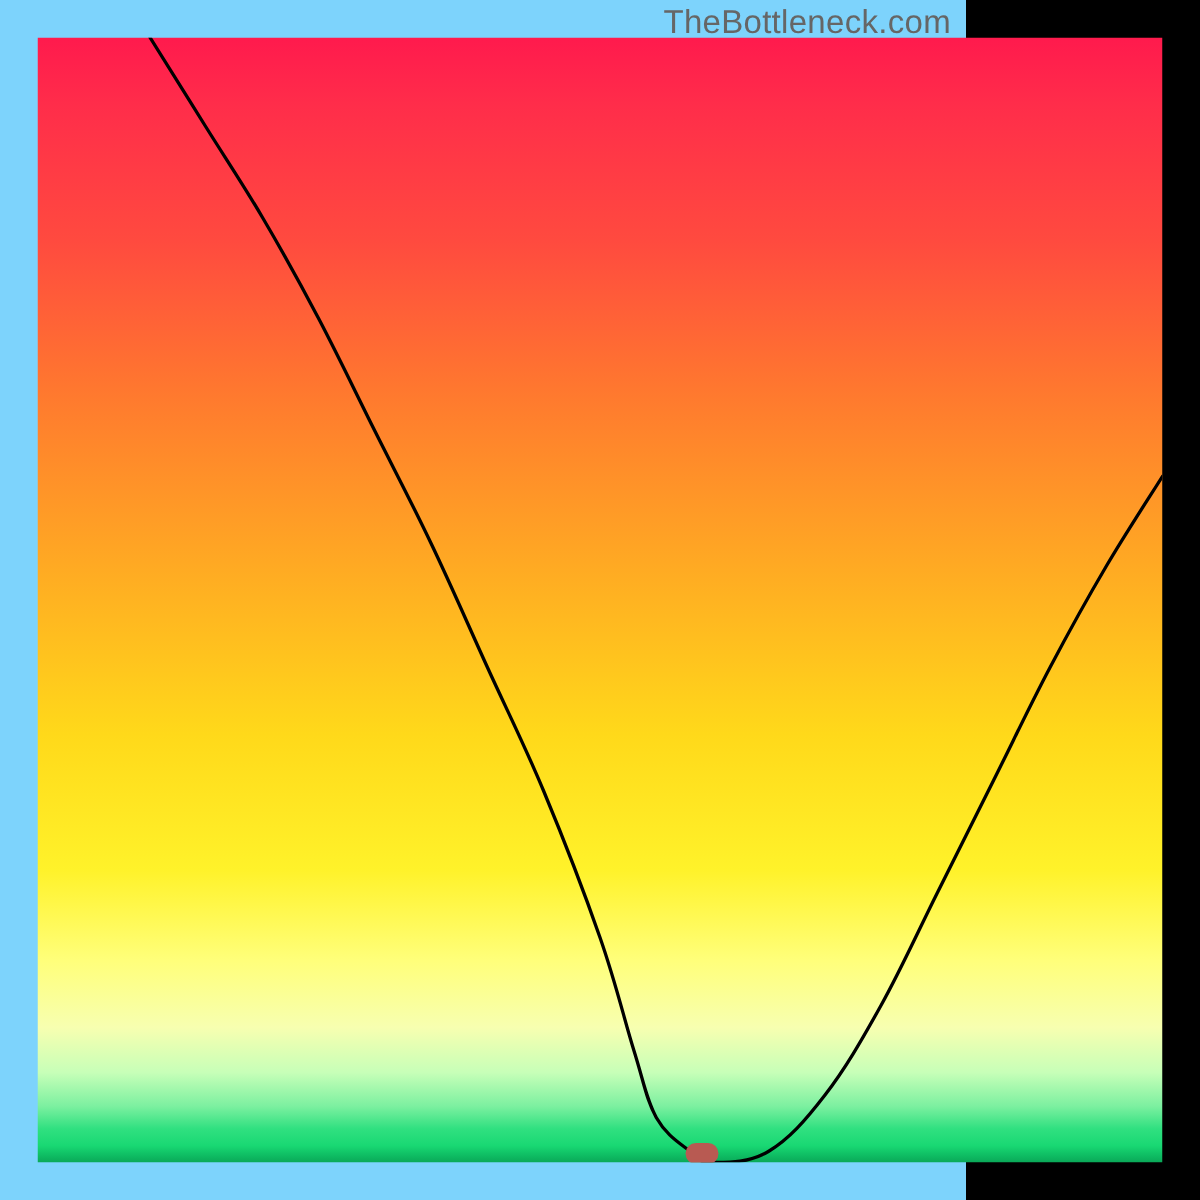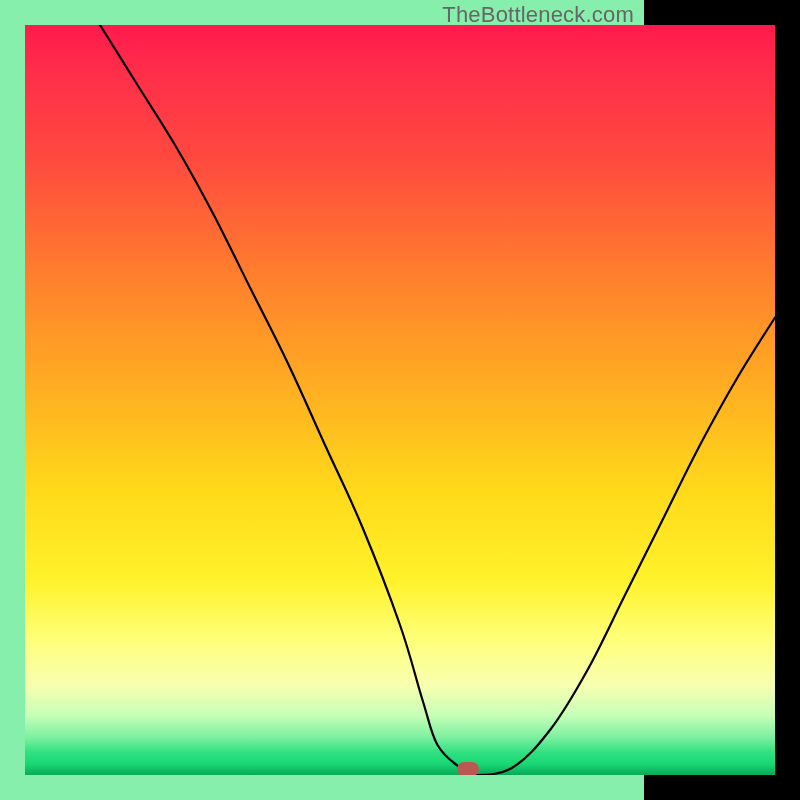--- a/index.html
+++ b/index.html
@@ -8,21 +8,21 @@
     width: 800px;
     height: 800px;
     background: #000;
     overflow: hidden;
     font-family: Arial, Helvetica, sans-serif;
   }
   .frame {
     position: relative;
     width: 644px;
     height: 800px;
-    background: #86efac;
+    background: #7dd3fc;
   }
   .watermark {
     position: absolute;
     top: 2px;
     right: 10px;
     color: #666;
     font-size: 22px;
     font-weight: 500;
     letter-spacing: 0.2px;
     z-index: 20;

